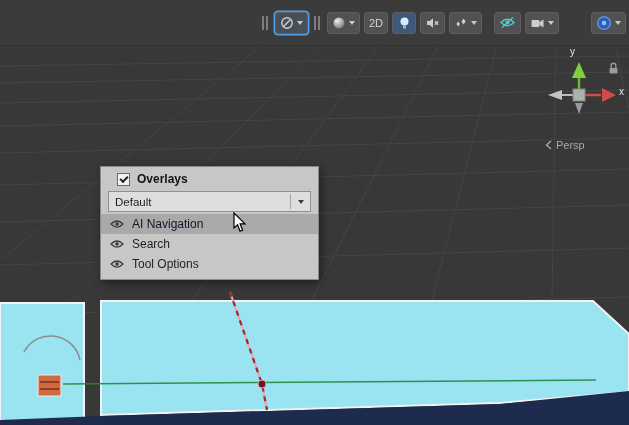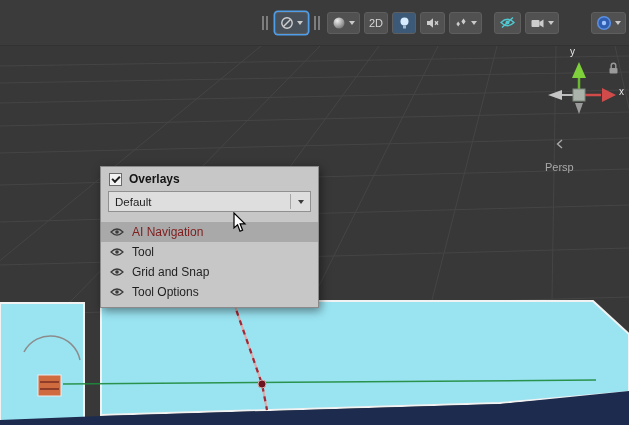--- a/index.html
+++ b/index.html
@@ -28,43 +28,43 @@
   .tb-btn.selected{box-shadow:0 0 0 1.5px #4f9eea;background:#474f58;}
   .tb-btn.lit{background:#3c5a78;}
   .caret{width:0;height:0;border-left:3.5px solid transparent;border-right:3.5px solid transparent;border-top:4px solid #c9c9c9;}
   .tb-label{font-size:11px;color:#d6d6d6;}
   .gap8{margin-left:8px;} .gap28{margin-left:28px;}
 
   
   .gizmo{position:absolute;left:536px;top:50px;width:92px;height:66px;z-index:4;}
   .axis-label{position:absolute;z-index:5;font-size:10px;color:#e8e8e8;}
   .lock{position:absolute;left:608px;top:62px;z-index:5;}
-  .persp{position:absolute;left:545px;top:139px;z-index:5;display:flex;align-items:center;gap:12px;color:#a9a9a9;font-size:11px;flex-direction:column;}
+  .persp{position:absolute;left:545px;top:139px;z-index:5;display:flex;align-items:center;gap:4px;color:#a9a9a9;font-size:11px;}
 
   
   .menu{
     position:absolute;left:100px;top:166px;width:219px;z-index:10;
     background:#c7c7c7;border:1px solid #8a8a8a;
     box-shadow:2px 3px 9px rgba(0,0,0,.45);box-sizing:border-box;
   }
-  .menu-header{display:flex;align-items:center;gap:7px;padding:5px 8px 4px;}
+  .menu-header{display:flex;align-items:center;gap:7px;padding:5px 16px 4px;}
   .checkbox{width:13px;height:13px;background:#f2f2f2;border:1px solid #6b6b6b;position:relative;box-sizing:border-box;}
   .checkbox::after{content:"";position:absolute;left:2px;top:2px;width:6px;height:3px;border-left:2px solid #1d1d1d;border-bottom:2px solid #1d1d1d;transform:rotate(-45deg);}
   .menu-title{font-size:12px;font-weight:bold;color:#141414;}
   .preset{
-    margin:1px 7px 10px;height:19px;background:#dedede;border:1px solid #909090;
+    margin:1px 7px 2px;height:19px;background:#dedede;border:1px solid #909090;
     display:flex;align-items:center;padding:0 6px;font-size:11.5px;color:#222;
     position:relative;
   }
   .preset .caret{position:absolute;right:6px;border-top-color:#3c3c3c;}
   .preset .sep{position:absolute;right:19px;top:2px;bottom:2px;width:1px;background:#a5a5a5;}
   .items{padding-bottom:5px;}
   .item{height:20px;display:flex;align-items:center;gap:8px;padding:0 9px;font-size:12px;color:#1f1f1f;}
   .item.hl{background:#a9a9a9;}
-  .item.hl .item-label{color:#7f1d1d;}
+  .item.hl .item-label{color:#0f172a;}
   .eye{color:#3a3a3a;flex:0 0 auto;}
   .eye.dim{color:#909090;}
 
   
   .cursor{position:absolute;left:233px;top:212px;z-index:30;}
 </style>
 </head>
 <body>
 
 <svg class="scene-svg" width="629" height="425" viewBox="0 0 629 425">
@@ -238,28 +238,21 @@
         <path d="M1,5 Q7,-1 13,5 Q7,11 1,5 Z" fill="none" stroke="currentColor" stroke-width="1.2"></path>
         <circle cx="7" cy="5" r="1.8" fill="currentColor"></circle>
       </svg>
       <span class="item-label">AI Navigation</span>
     </div>
     <div class="item">
       <svg class="eye" width="14" height="10" viewBox="0 0 14 10">
         <path d="M1,5 Q7,-1 13,5 Q7,11 1,5 Z" fill="none" stroke="currentColor" stroke-width="1.2"></path>
         <circle cx="7" cy="5" r="1.8" fill="currentColor"></circle>
       </svg>
-      <span class="item-label">Tool</span>
-    </div>
-    <div class="item">
-      <svg class="eye" width="14" height="10" viewBox="0 0 14 10">
-        <path d="M1,5 Q7,-1 13,5 Q7,11 1,5 Z" fill="none" stroke="currentColor" stroke-width="1.2"></path>
-        <circle cx="7" cy="5" r="1.8" fill="currentColor"></circle>
-      </svg>
-      <span class="item-label">Grid and Snap</span>
+      <span class="item-label">Search</span>
     </div>
     <div class="item">
       <svg class="eye" width="14" height="10" viewBox="0 0 14 10">
         <path d="M1,5 Q7,-1 13,5 Q7,11 1,5 Z" fill="none" stroke="currentColor" stroke-width="1.2"></path>
         <circle cx="7" cy="5" r="1.8" fill="currentColor"></circle>
       </svg>
       <span class="item-label">Tool Options</span>
     </div>
   </div>
 </div>

